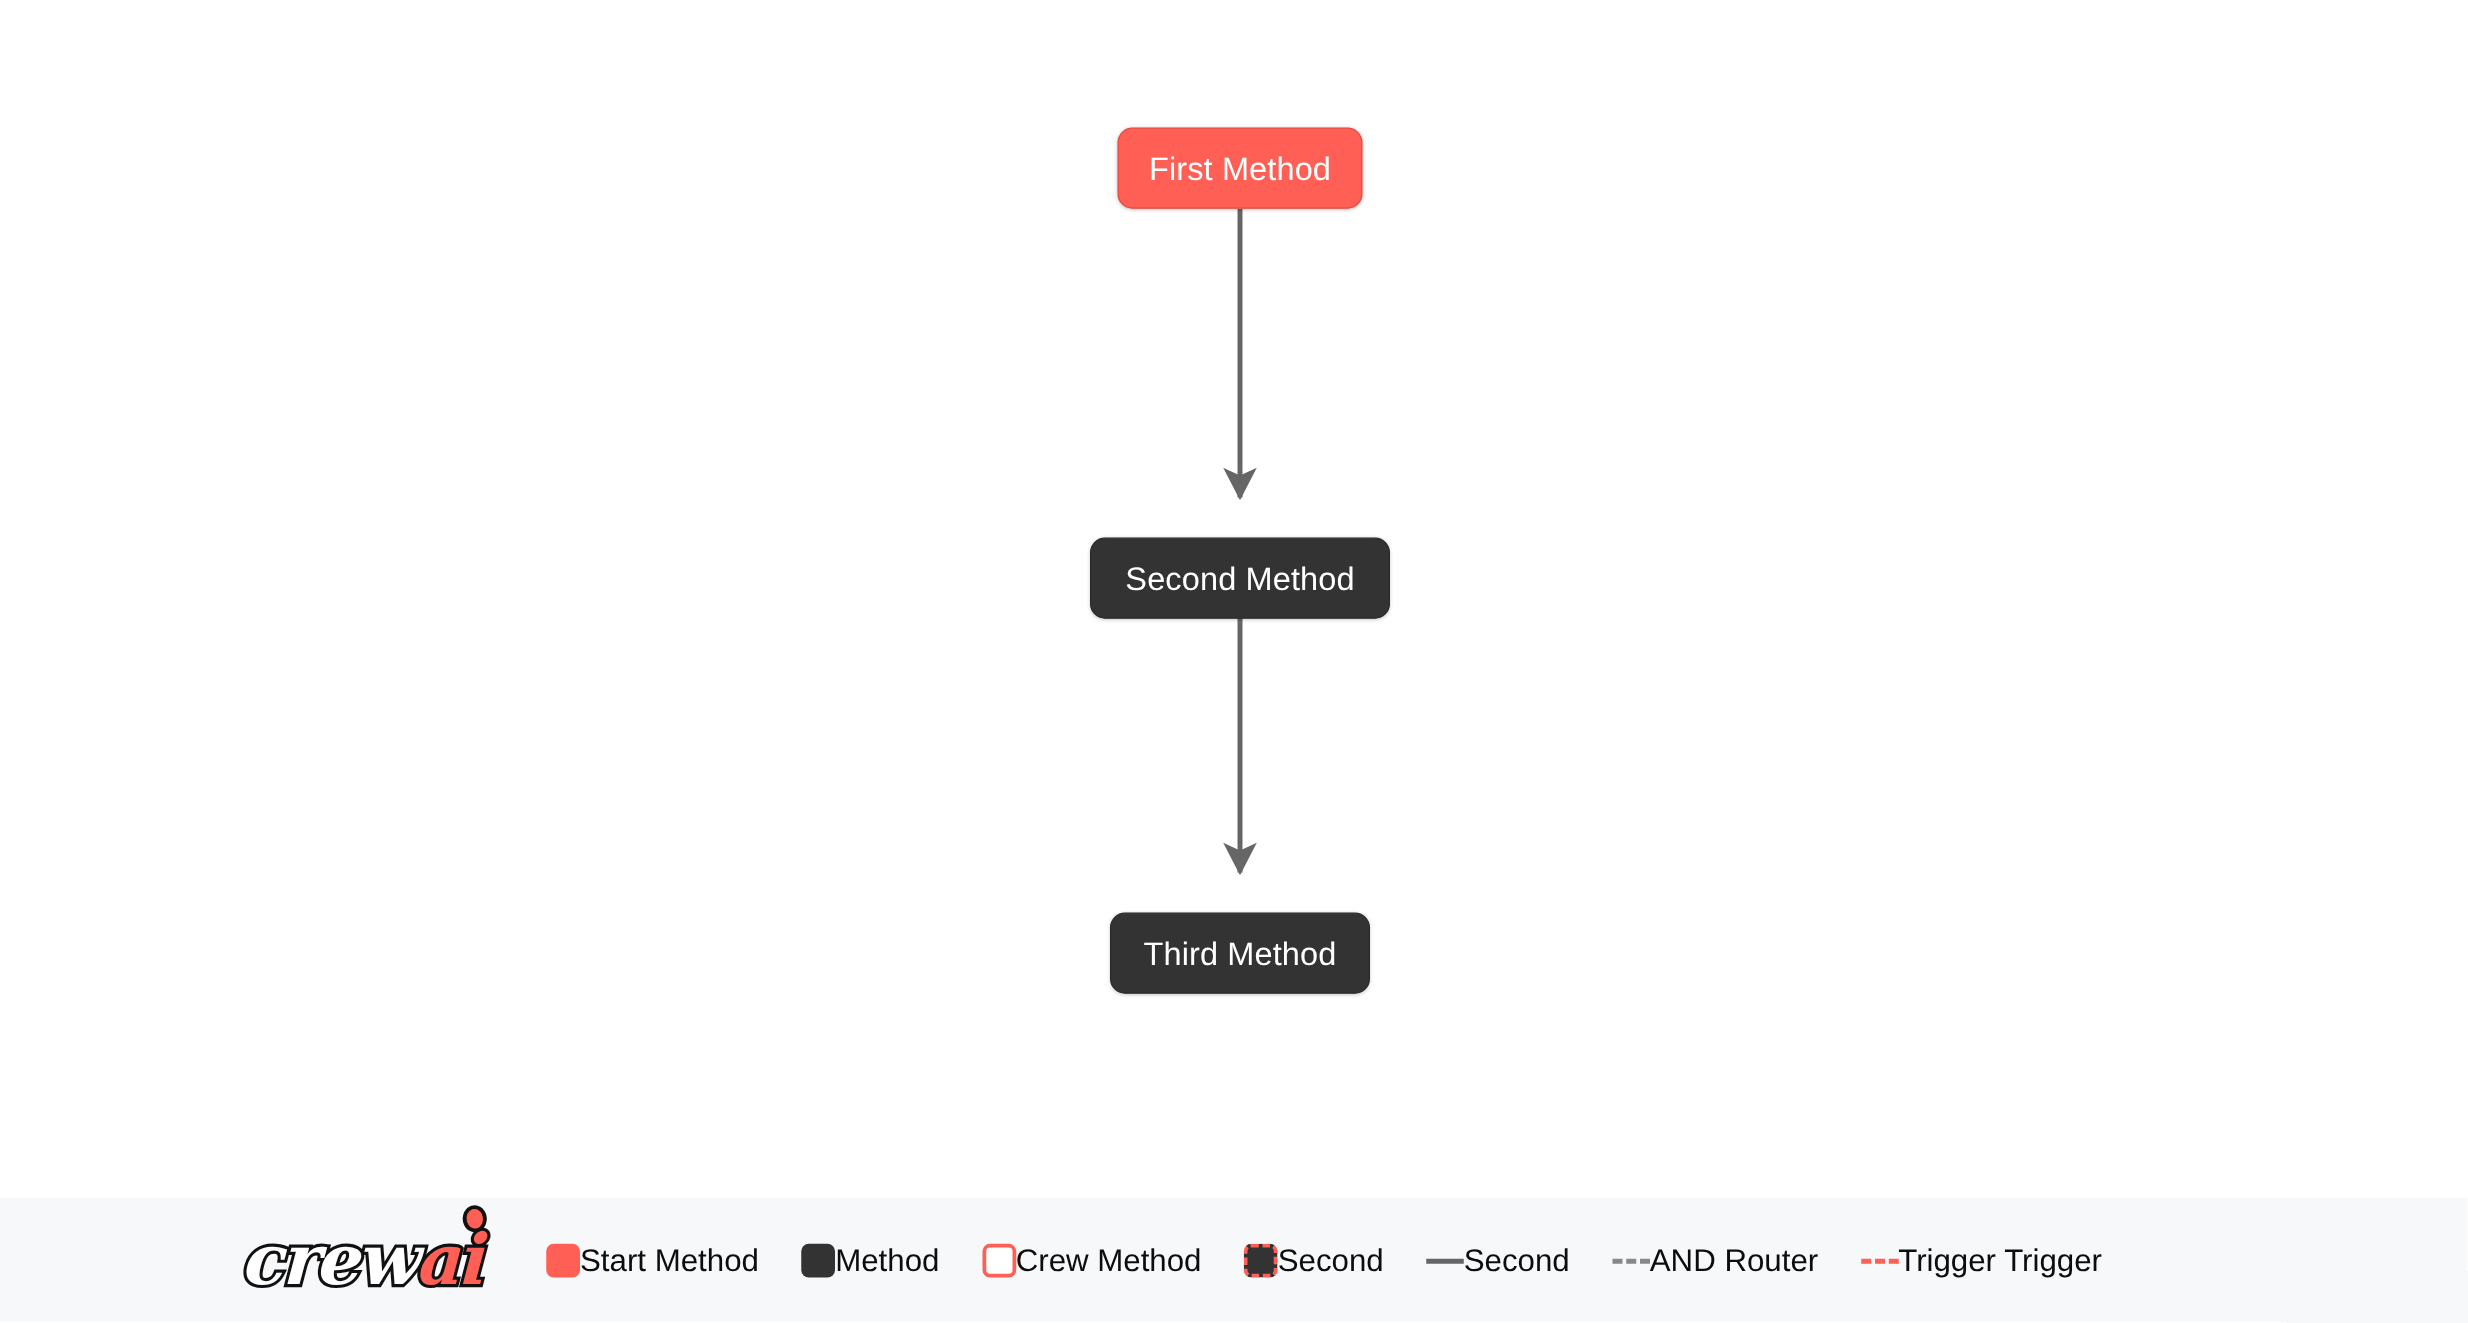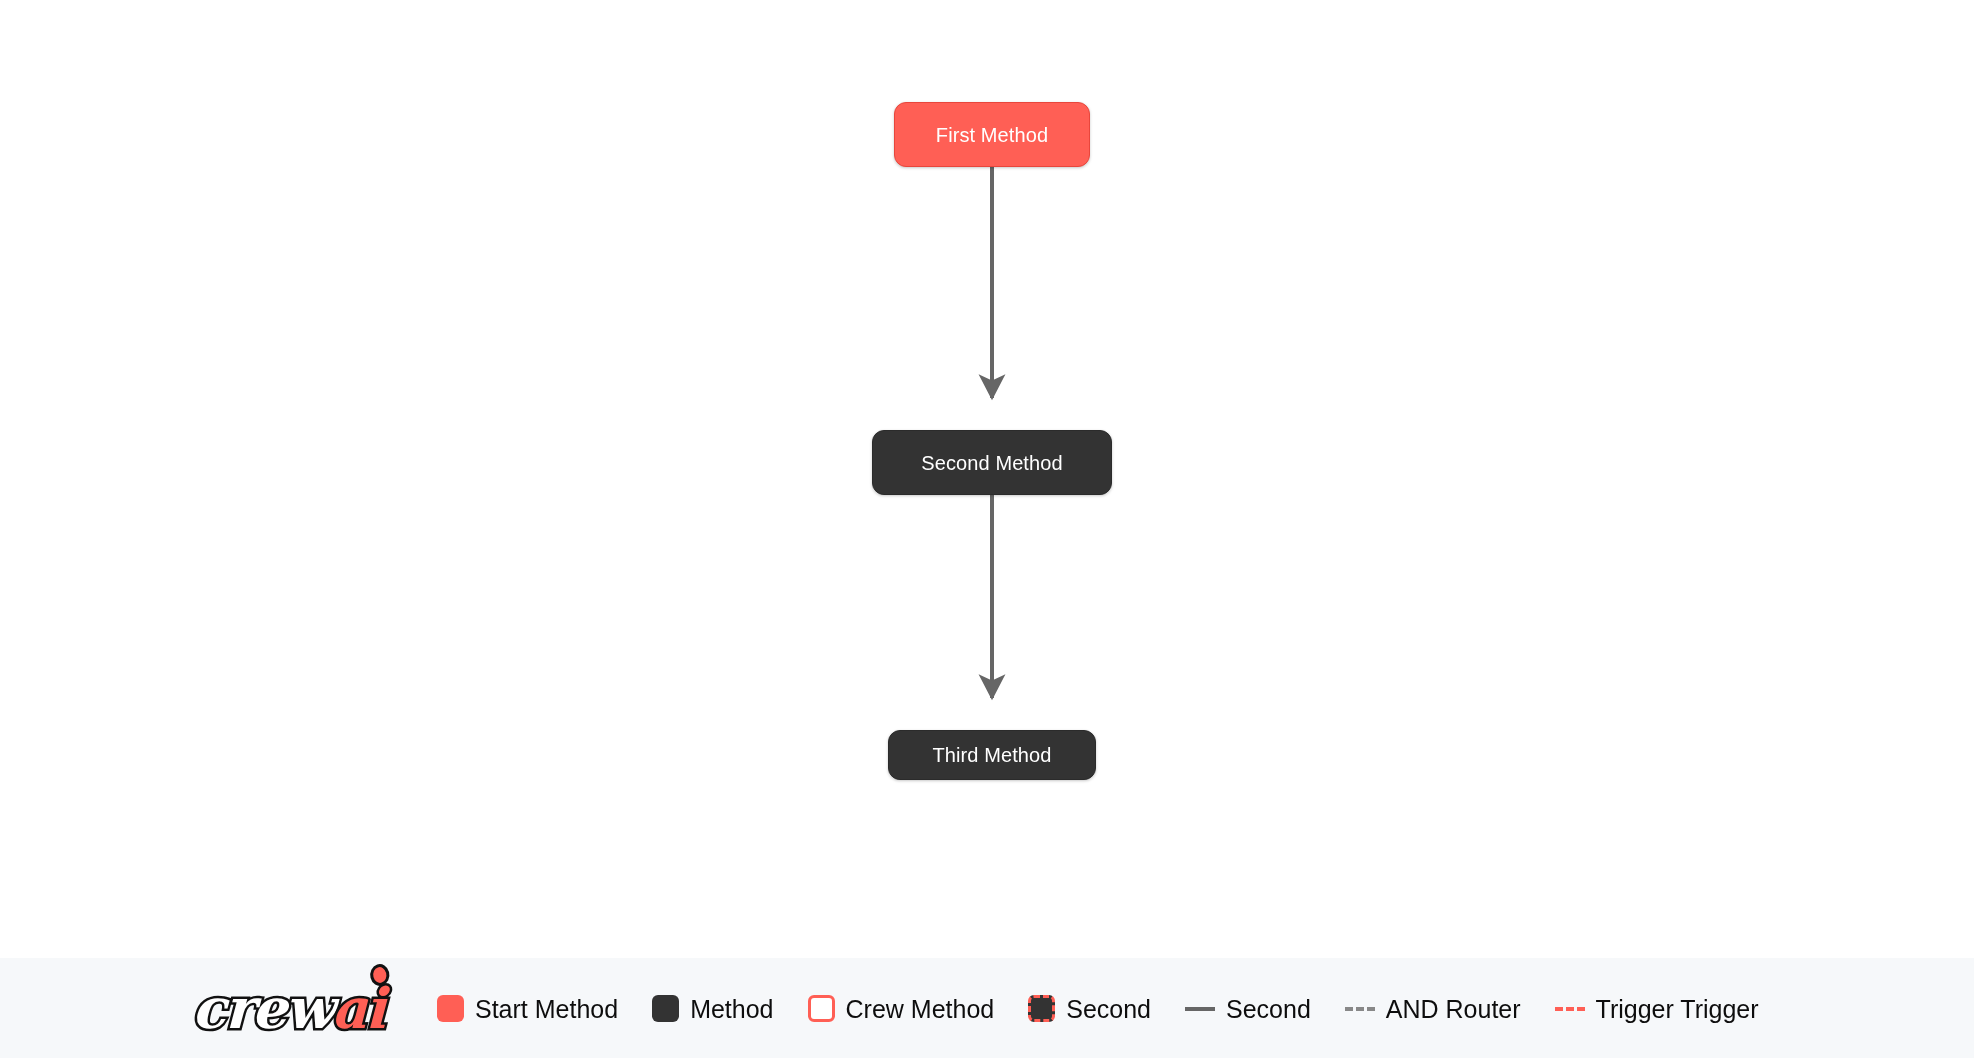--- a/index.html
+++ b/index.html
@@ -41,21 +41,21 @@
     pointer-events: none;
   }
 
   .node {
     position: absolute;
     display: flex;
     align-items: center;
     justify-content: center;
     border-radius: 12px;
     color: #ffffff;
-    font-size: 20px;
+    font-size: 26px;
     line-height: 1;
     letter-spacing: 0.1px;
     white-space: nowrap;
     padding: 0 10px;
     box-shadow: 0 1px 3px rgba(0,0,0,0.22);
     z-index: 3;
   }
 
   .node.start {
     background: #ff5f55;
@@ -64,21 +64,21 @@
 
   .node.method {
     background: #333333;
     border: 1.5px solid #2b2b2b;
     margin-top: 28px;
   }
 
   
   #node-first  { left: 894px;  top: 102px; width: 196px; height: 65px; }
   #node-second { left: 872px;  top: 402px; width: 240px; height: 65px; }
-  #node-third  { left: 888px;  top: 702px; width: 208px; height: 50px; }
+  #node-third  { left: 888px;  top: 702px; width: 208px; height: 65px; }
 
   
   #legend {
     position: absolute;
     left: 0;
     top: 958px;
     width: 1974px;
     height: 100px;
     background: #f6f8fa;
     display: flex;
@@ -119,21 +119,21 @@
     height: 22px;
     border-radius: 50%;
     background: #ff5f55;
     border: 3.5px solid #111111;
     transform: rotate(-18deg);
   }
 
   .legend-item {
     display: flex;
     align-items: center;
-    gap: 11px;
+    gap: 0;
     margin-right: 34px;
     font-size: 25px;
     color: #0d0d0d;
     line-height: 1;
     white-space: nowrap;
   }
   .legend-item .legend-label { position: relative; top: 1px; }
 
   .sw {
     width: 27px;

